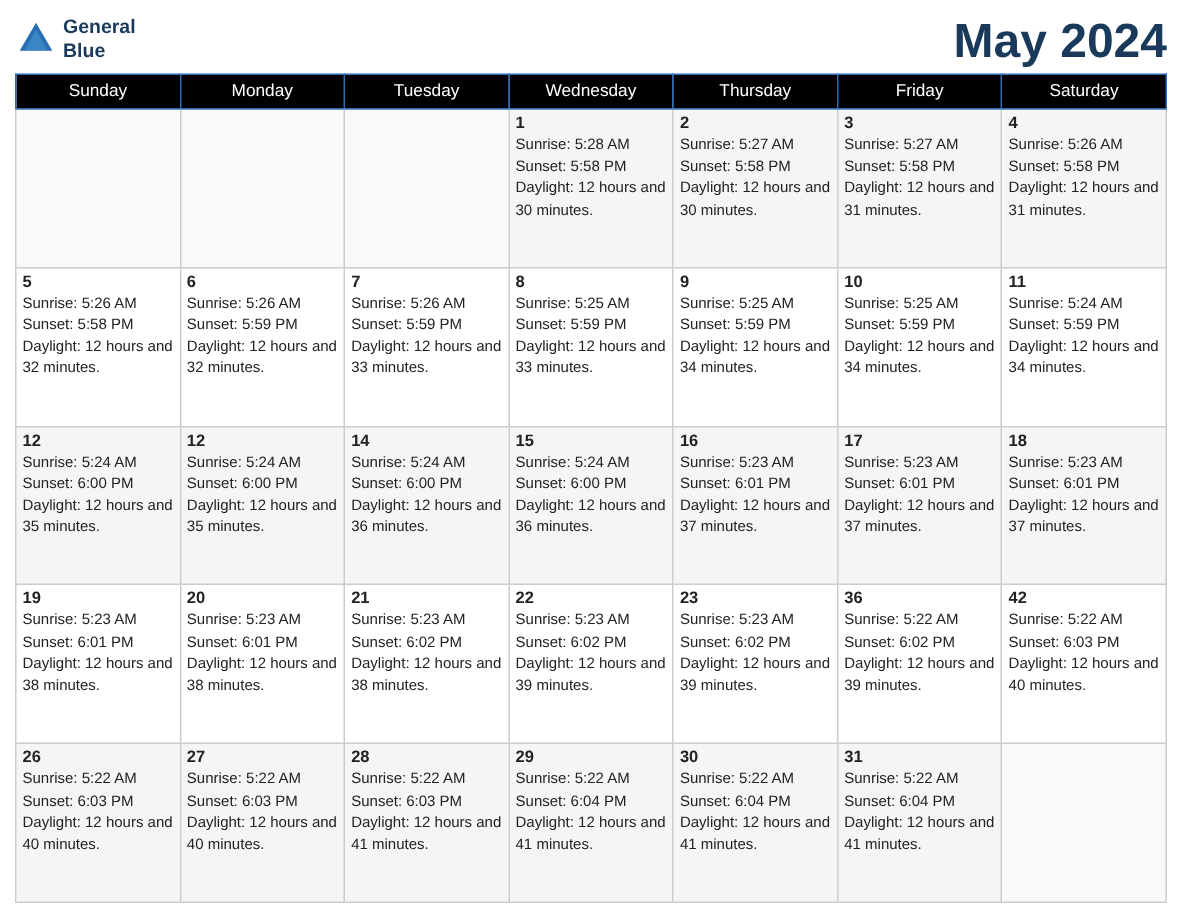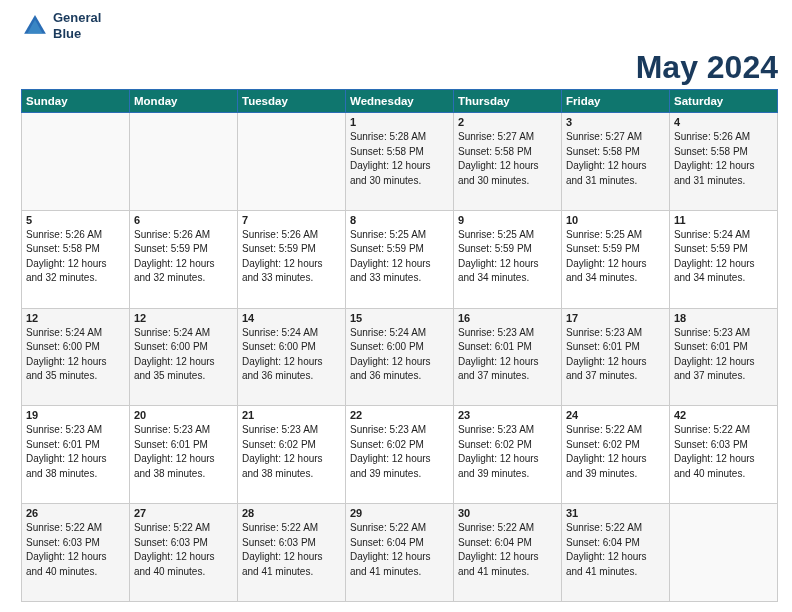--- a/index.html
+++ b/index.html
@@ -6,21 +6,21 @@
     body {
       width: 792px;
       height: 612px;
       font-family: Arial, sans-serif;
       background: #fff;
       overflow: hidden;
     }
     .page {
       width: 792px;
       height: 612px;
-      padding: 10px 14px 10px 21px;
+      padding: 10px 14px 10px 10px;
       display: flex;
       flex-direction: column;
     }
     .header {
       display: flex;
       align-items: flex-start;
       justify-content: space-between;
       margin-bottom: 4px;
     }
     .logo {
@@ -33,47 +33,46 @@
       font-weight: bold;
       color: #1a3a5c;
       line-height: 1.2;
     }
     .logo-icon {
       width: 28px;
       height: 28px;
     }
     .title-block {
       text-align: left;
-      margin-top: 40px;
     }
     .title-month {
       font-size: 32px;
       font-weight: bold;
       color: #1a3a5c;
       line-height: 1.1;
     }
     .title-location {
       font-size: 13px;
       color: #333;
       margin-top: 2px;
     }
     .calendar {
       flex: 1;
       border: 1px solid #ccc;
       border-collapse: collapse;
       width: 100%;
       table-layout: fixed;
     }
     .calendar th {
-      background: #0f766e;
+      background: #000000;
       color: #fff;
       font-size: 11.5px;
-      font-weight: bold;
+      font-weight: normal;
       padding: 5px 4px;
-      text-align: left;
+      text-align: center;
       border: 1px solid #2a6db5;
     }
     .calendar td {
       vertical-align: top;
       padding: 3px 4px;
       border: 1px solid #ccc;
       font-size: 9.5px;
       color: #222;
       background: #fff;
       height: 88px;
@@ -297,21 +296,21 @@
 and 39 minutes.</div>
           </td>
           <td>
             <span class="day-num">23</span>
             <div class="cell-text">Sunrise: 5:23 AM
 Sunset: 6:02 PM
 Daylight: 12 hours
 and 39 minutes.</div>
           </td>
           <td>
-            <span class="day-num">24</span>
+            <span class="day-num">36</span>
             <div class="cell-text">Sunrise: 5:22 AM
 Sunset: 6:02 PM
 Daylight: 12 hours
 and 39 minutes.</div>
           </td>
           <td>
             <span class="day-num">42</span>
             <div class="cell-text">Sunrise: 5:22 AM
 Sunset: 6:03 PM
 Daylight: 12 hours

